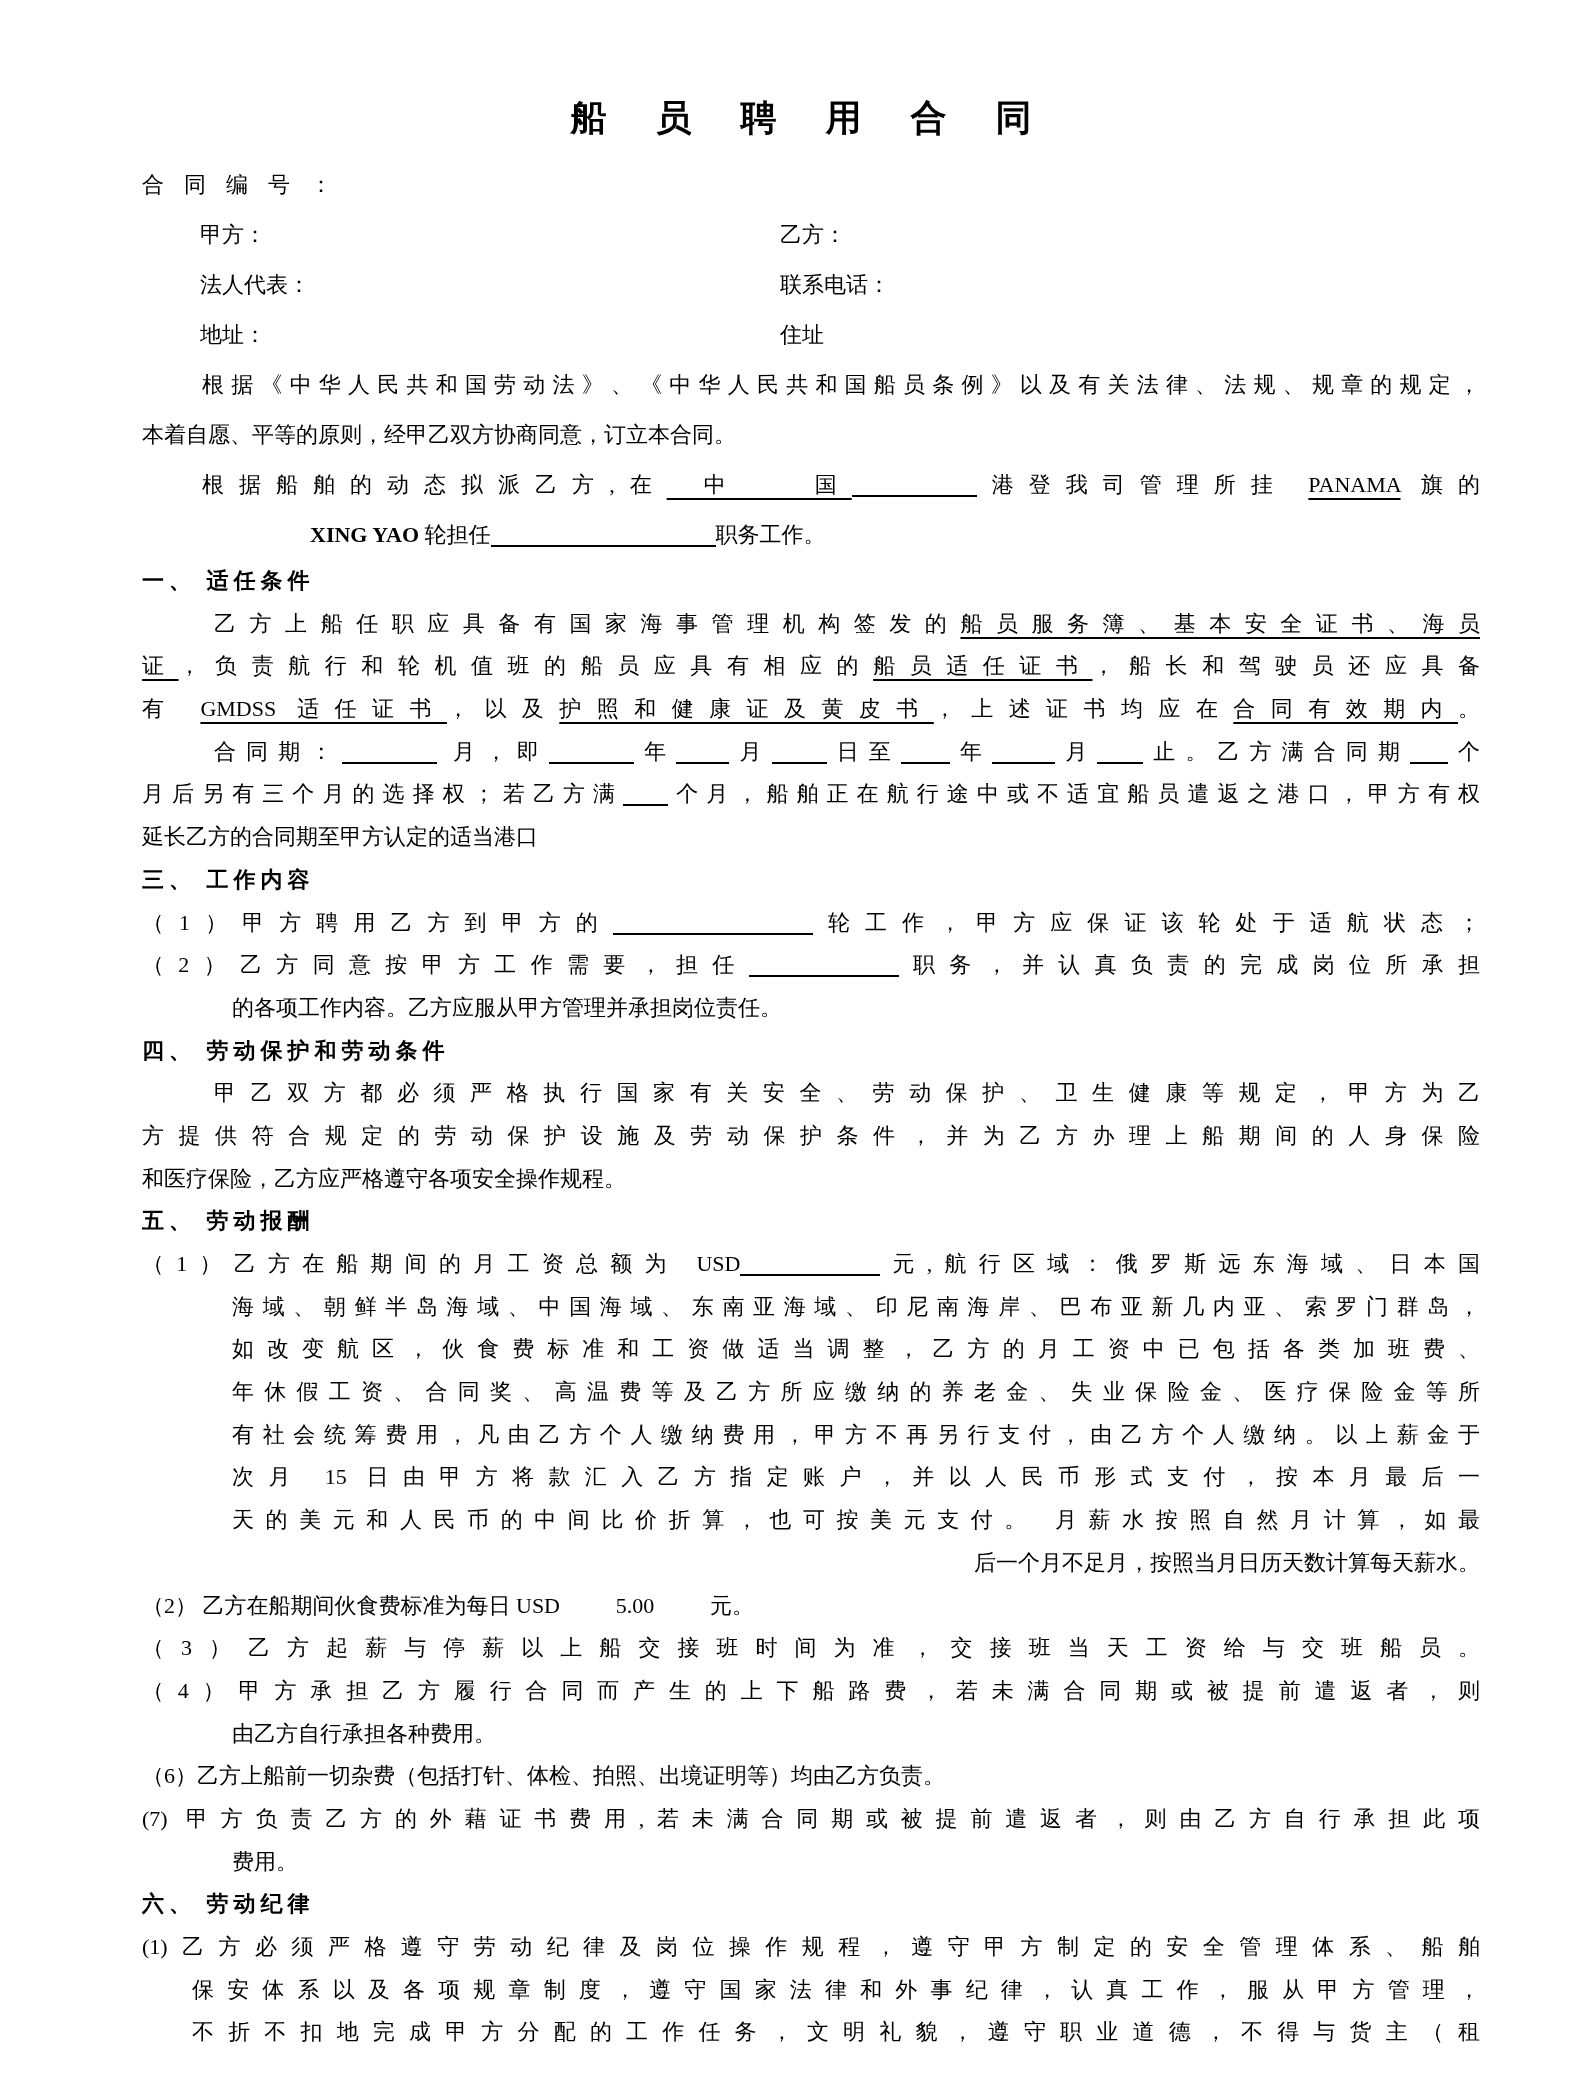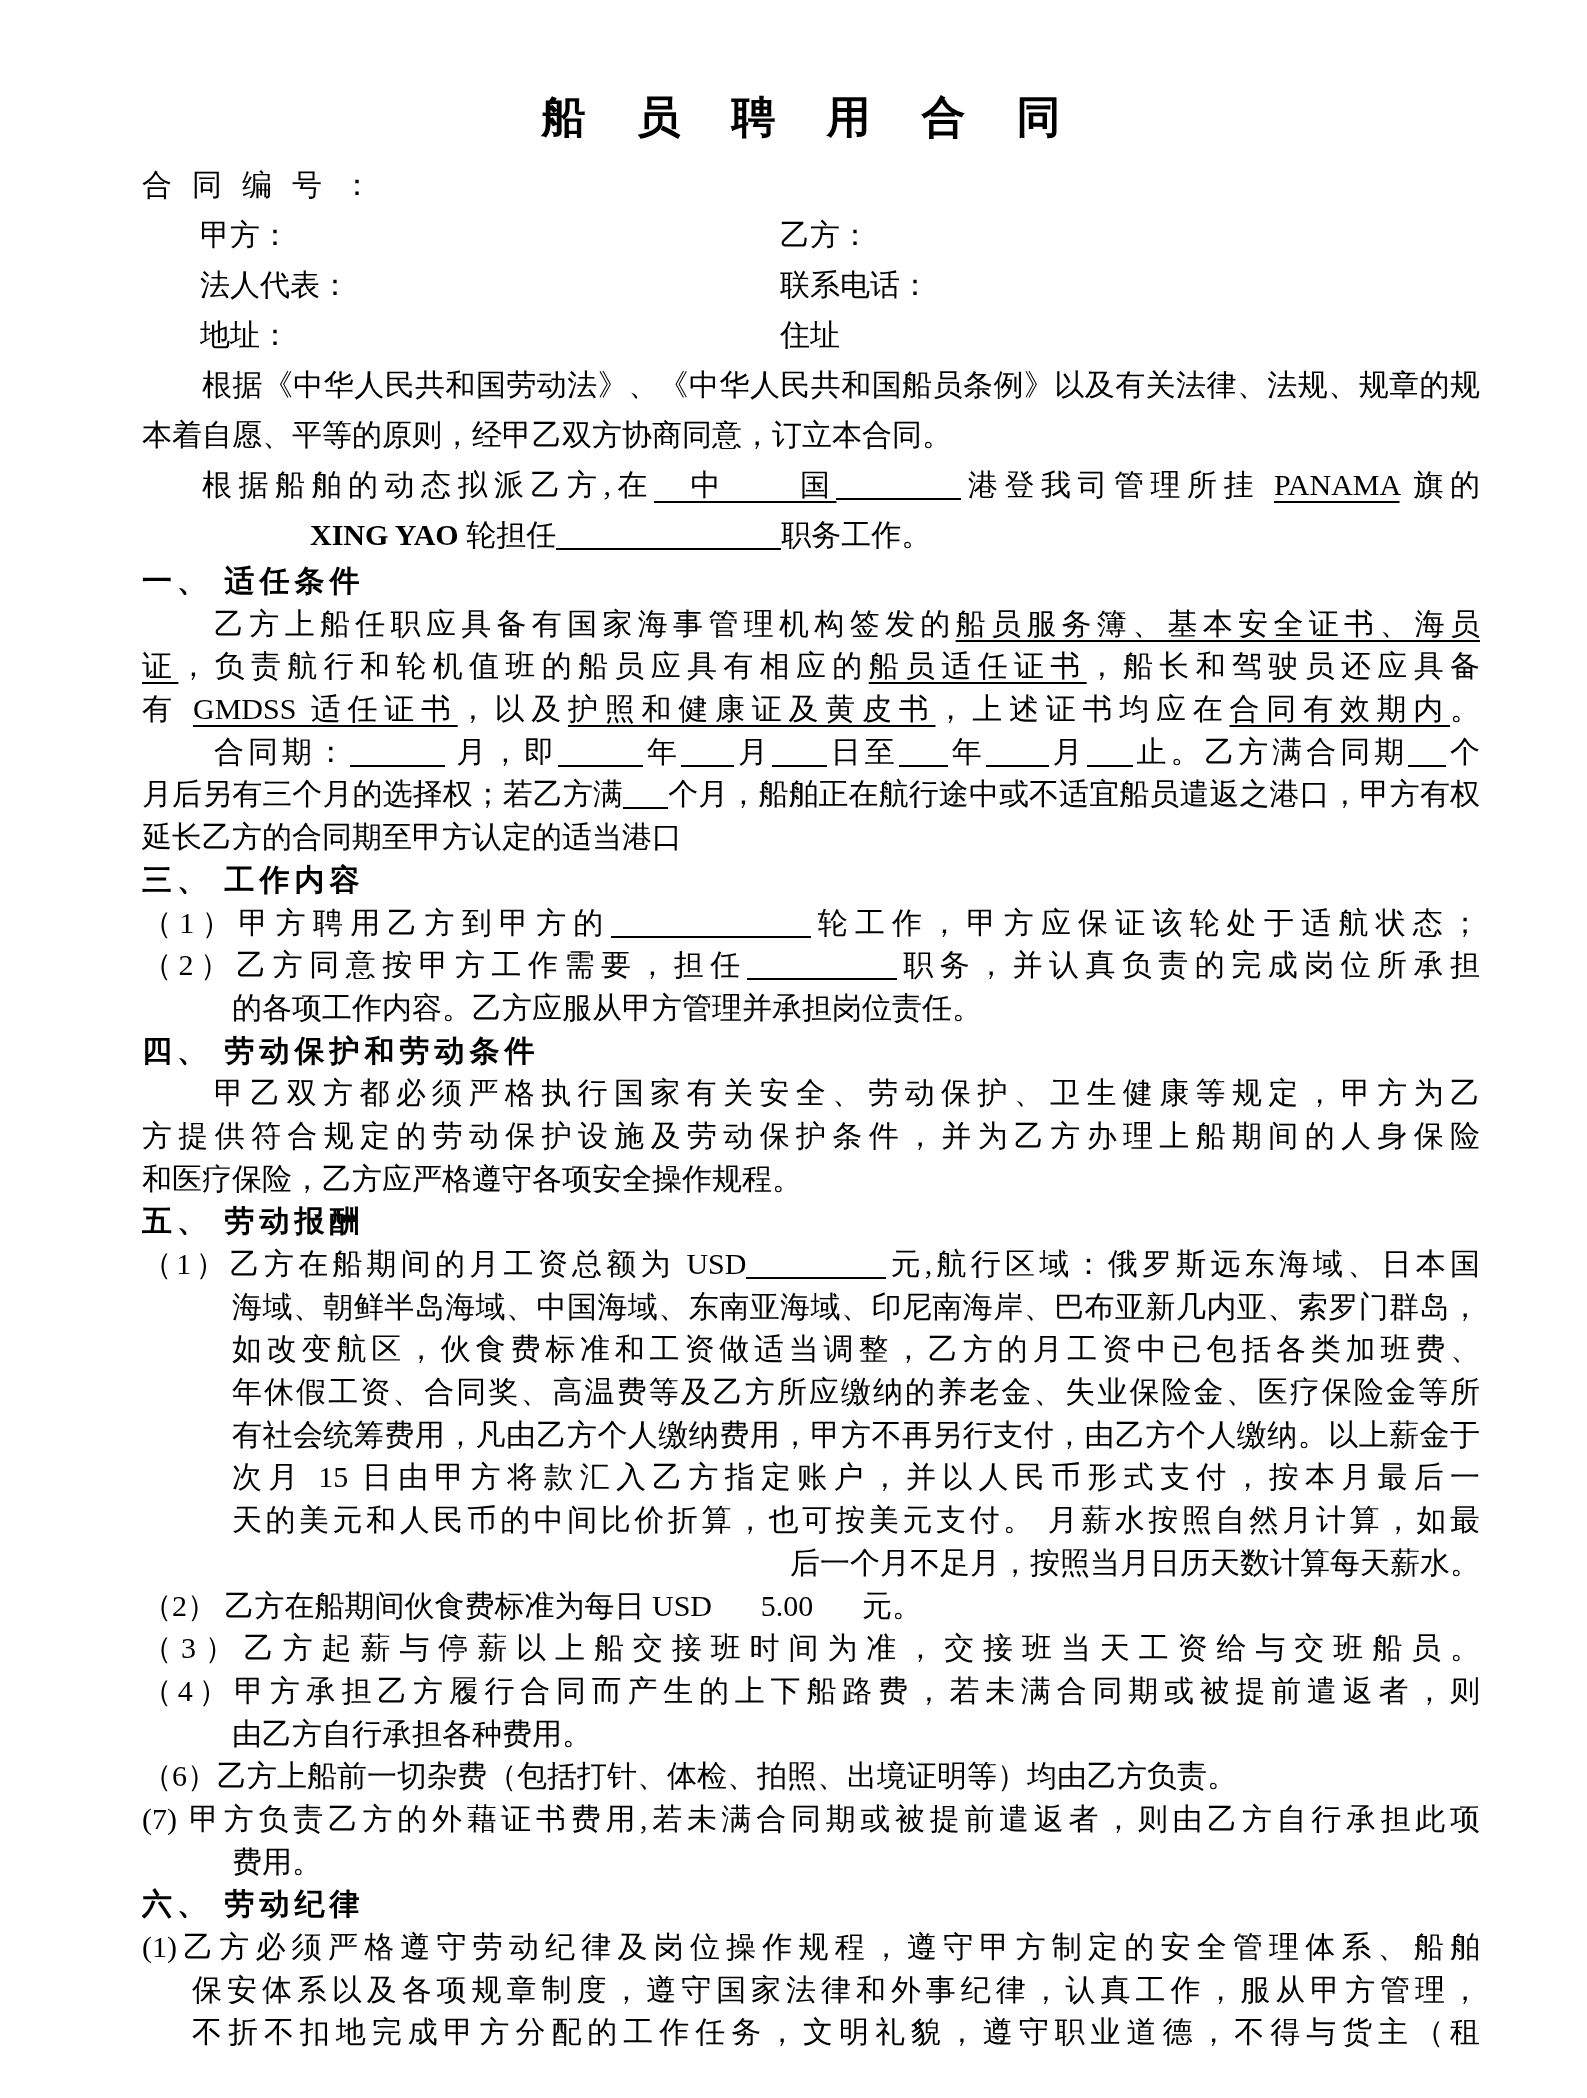--- a/index.html
+++ b/index.html
@@ -10,30 +10,30 @@
     position: relative;
     width: 1587px; height: 2098px;
     box-sizing: border-box;
     padding: 92px 107px 0 142px;
     background: #ffffff;
     color: #000000;
     font-family: "Liberation Serif", "DejaVu Serif", serif;
     overflow: hidden;
   }
   .title {
-    font-size: 44px;
+    font-size: 36px;
     font-weight: bold;
     line-height: 52px;
     letter-spacing: 20px;
     text-align: center;
     white-space: nowrap;
     margin: 0 0 16px 0;
   }
   .ln {
-    font-size: 30px;
+    font-size: 22px;
     line-height: 42.7px;
     height: 42.7px;
     overflow: hidden;
     white-space: nowrap;
   }
   .ln.j { text-align: justify; text-align-last: justify; white-space: normal; }
   .ln.sp { line-height: 50px; height: 50px; }
   .cn { letter-spacing: 20px; }
   .h  { font-weight: bold; letter-spacing: 5px; }
   .fieldrow { position: relative; }

